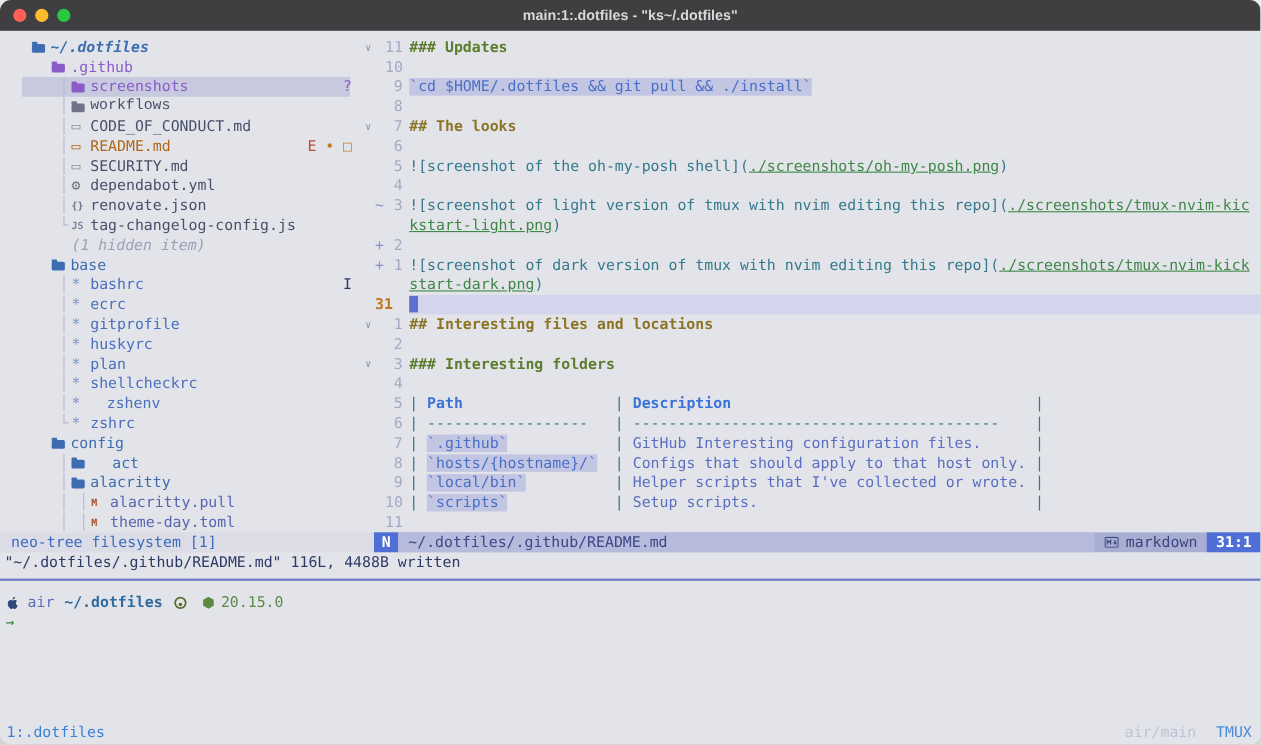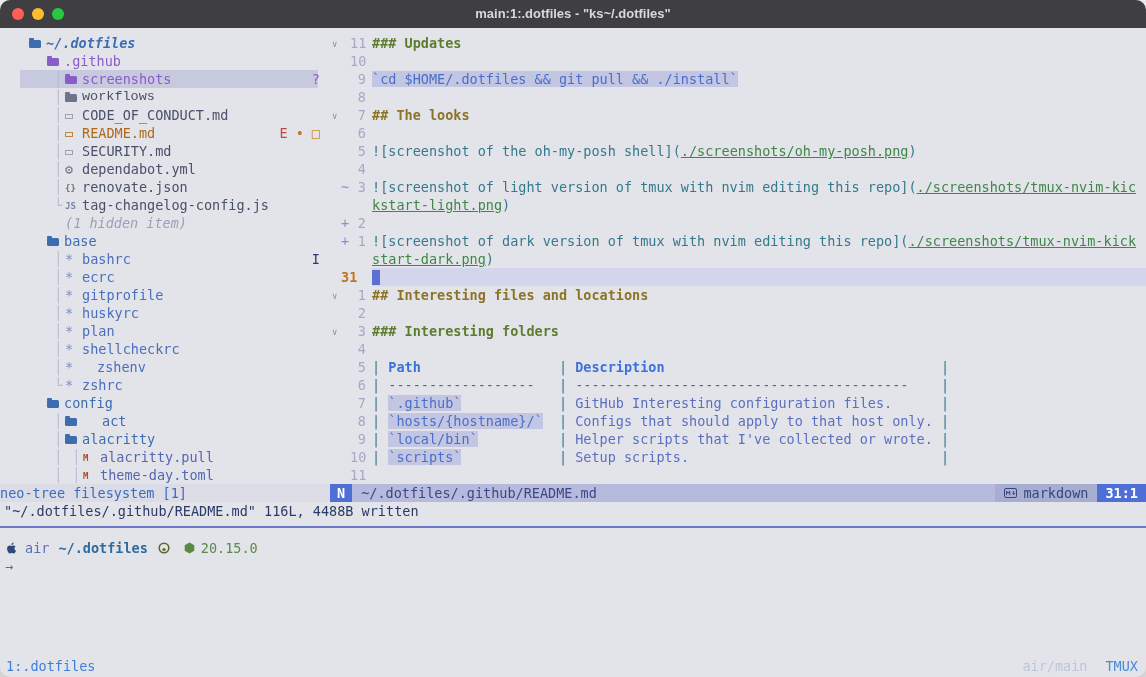--- a/index.html
+++ b/index.html
@@ -33,21 +33,21 @@
   .numcur{width:25px;text-align:left;color:#c0761c;font-weight:bold;}
   .tline{flex:1;margin-left:6px;}
   .tline.cur{background:#d3d5ec;}
   .cursor{display:inline-block;width:8px;height:15px;background:#5c70d2;vertical-align:-3px;}
   .sg-h2{color:#8c7427;font-weight:bold;} .sg-h3{color:#5c7d2d;font-weight:bold;}
   .sg-body{color:#35798c;} .sg-link{color:#3f8747;text-decoration:underline;}
   .sg-code{color:#4a6fc8;background:#c3c6e2;} .sg-pipe{color:#35798c;}
   .sg-th{color:#3b72d8;font-weight:bold;} .sg-cell{color:#5a6fc2;} .sg-dash{color:#35798c;}
   
   .statusrow{height:18px;display:flex;}
-  .neotree-status{width:330px;background:#dbdce6;color:#3a6cc0;padding-left:0;}
+  .neotree-status{width:330px;background:#dbdce6;color:#3a6cc0;padding-left:10px;}
   .lualine{flex:1;display:flex;background:#a8aed2;color:#38457f;align-items:center;}
   .mode-badge{background:#4f6fd6;color:#fff;font-weight:bold;padding:0 7px;height:18px;}
   .git-section{display:flex;align-items:center;gap:6px;padding:0 9px;height:18px;}
   .path-section{flex:1;background:#b6badd;padding:0 9px;color:#3c4884;height:18px;}
   .ft-section{display:flex;align-items:center;gap:6px;padding:0 9px;height:18px;}
   .pos-badge{background:#4f6fd6;color:#fff;font-weight:bold;padding:0 8px;height:18px;}
   .cmdline{height:18px;padding-left:4px;color:#2c3a66;white-space:pre;}
   .pane-sep{margin-top:6px;border-top:2px solid #6b7ac8;}
   
   .shell{height:115px;padding:11px 0 0 5px;}

